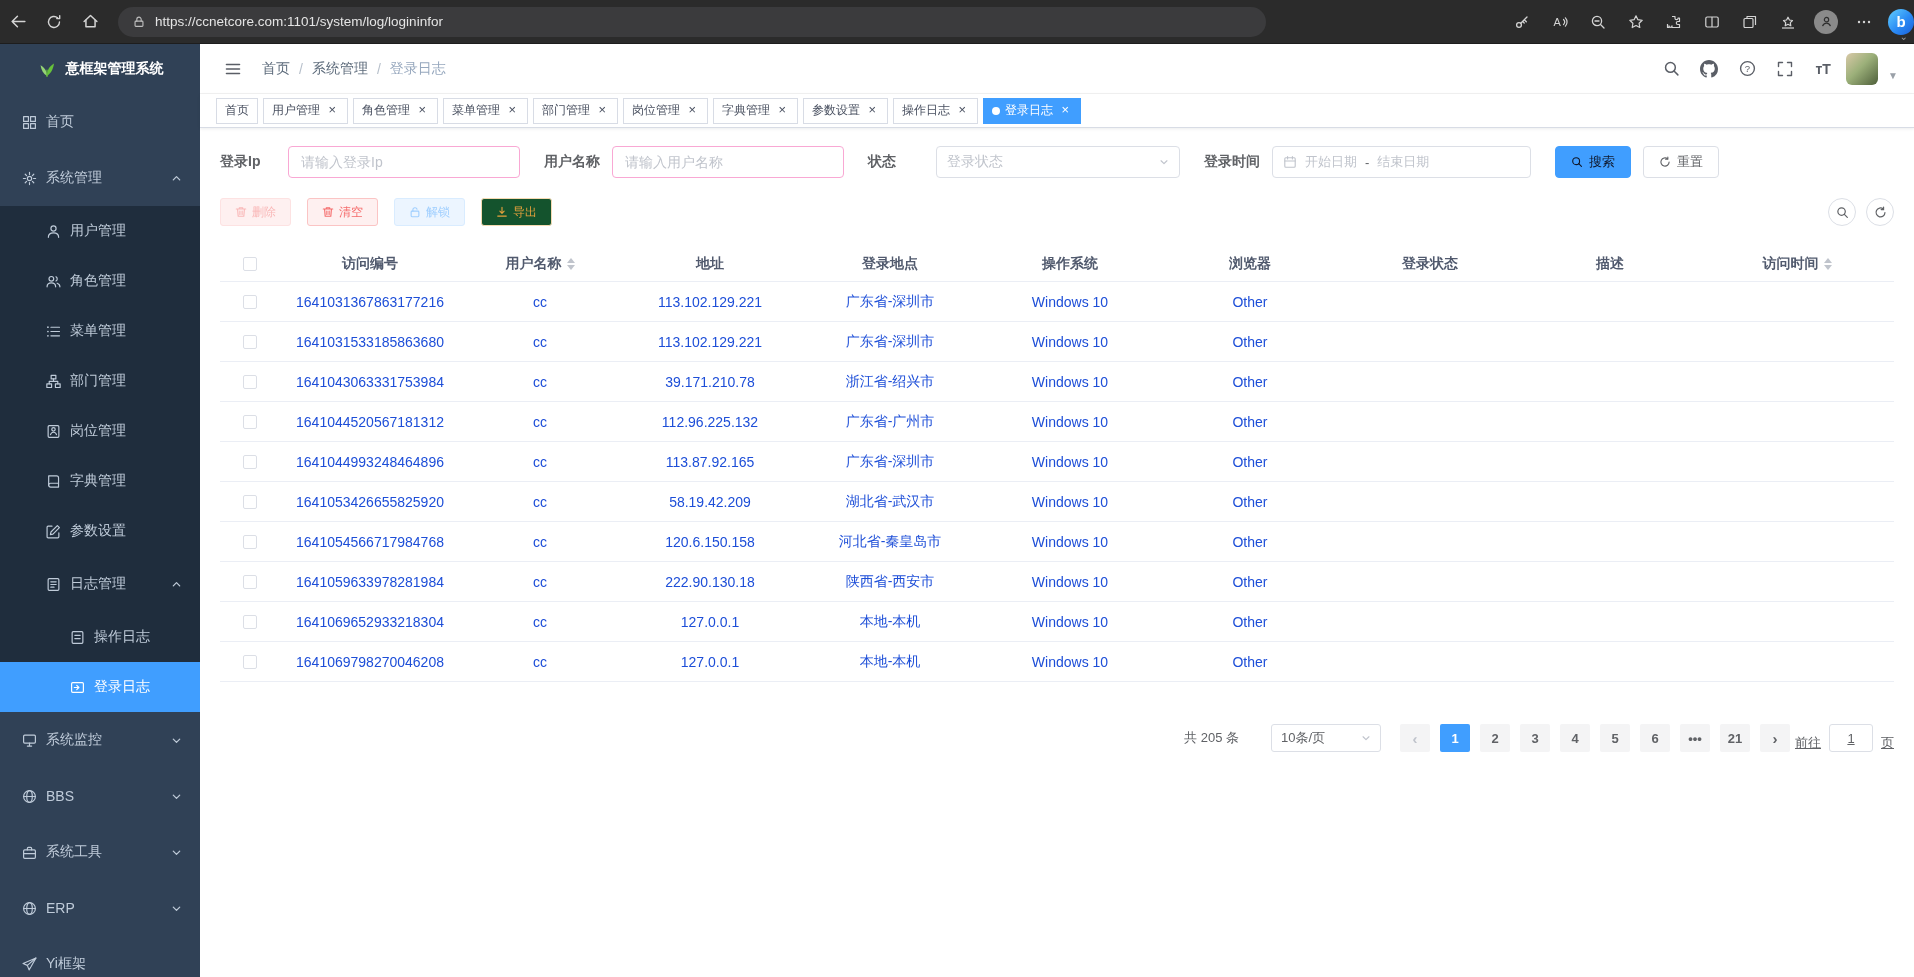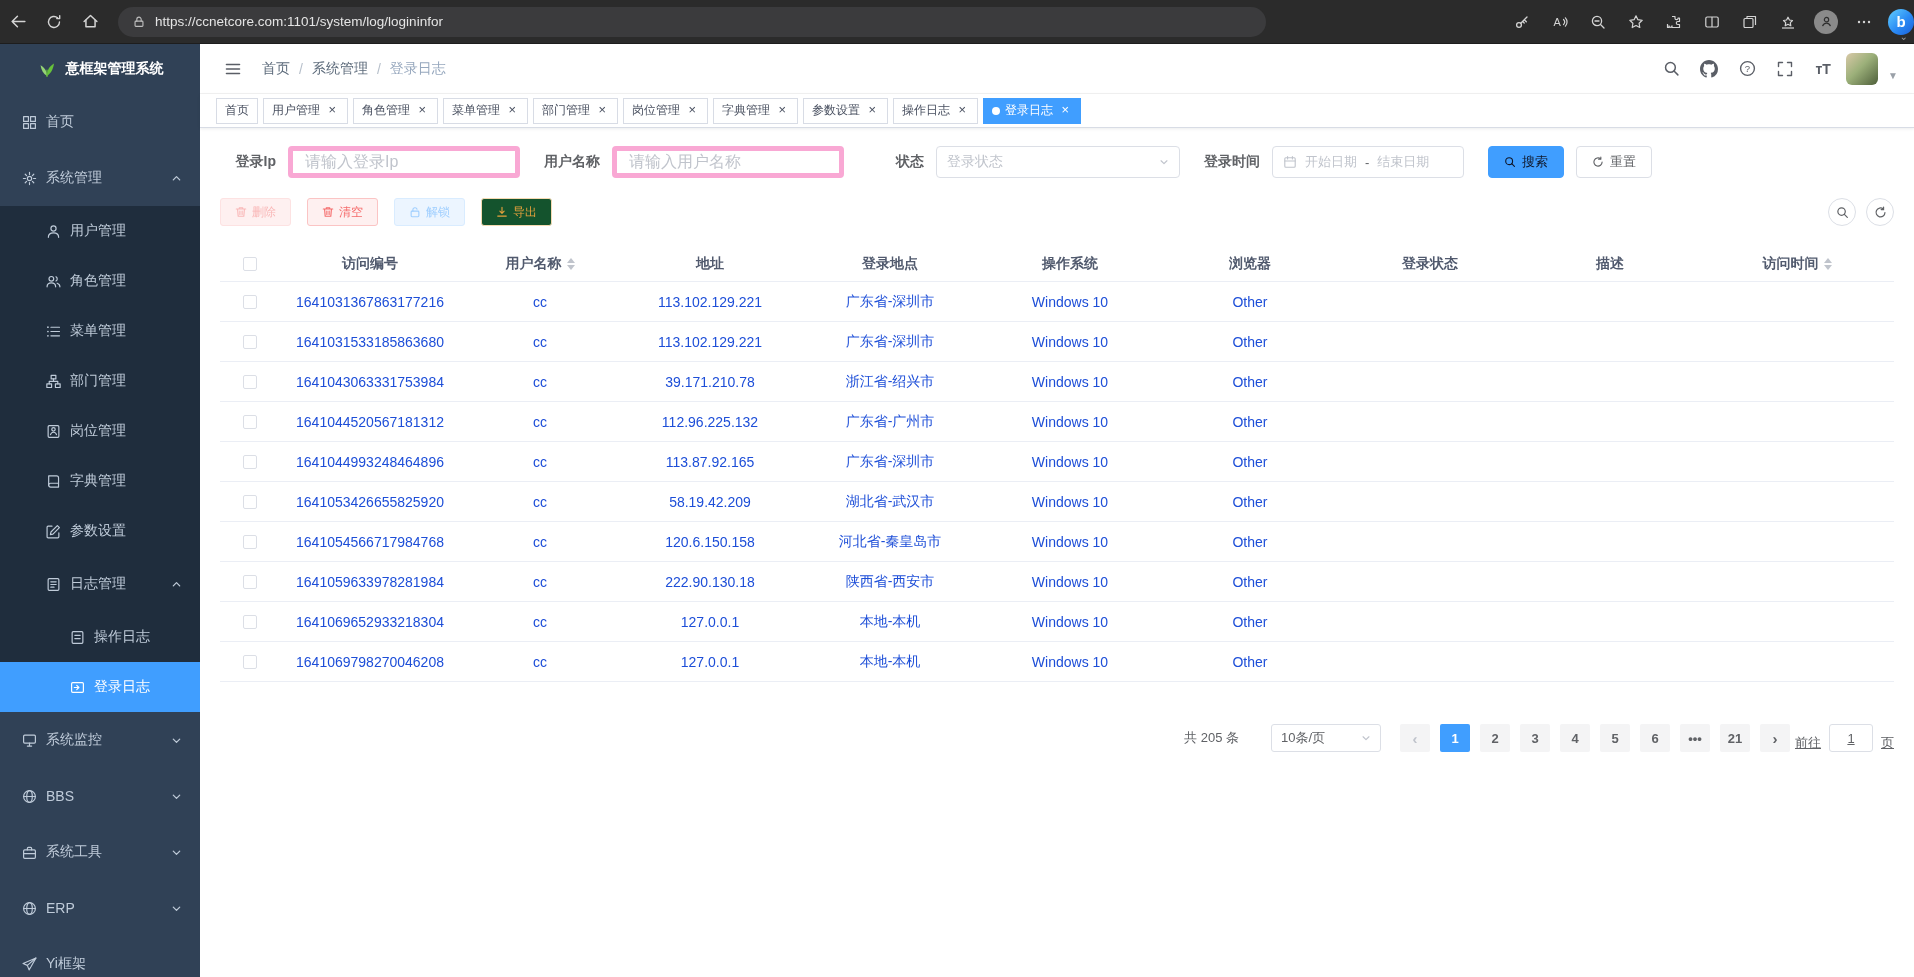--- a/index.html
+++ b/index.html
@@ -51,26 +51,26 @@
   .tag { height:26px; display:inline-flex; align-items:center; gap:5px; padding:0 8px; border:1px solid #d8dce5; background:#fff; color:#495060; font-size:12px; cursor:pointer; white-space:nowrap; }
   .tag .dot { width:8px; height:8px; border-radius:50%; background:#fff; display:inline-block; }
   .tag.active { background:#409EFF; border-color:#409EFF; color:#fff; }
   .tag-close { font-size:13px; width:14px; height:14px; line-height:12px; text-align:center; border-radius:50%; cursor:pointer; }
 
   
   .content { flex:1; padding:18px 20px 0; overflow:hidden; }
 
   .filter-row { display:flex; align-items:center; flex-wrap:nowrap; }
   .f-item { display:flex; align-items:center; margin-right:24px; flex:none; }
-  .f-label { min-width:68px; text-align:right; padding-right:12px; color:#606266; font-weight:bold; font-size:14px; white-space:nowrap; }
-  .f-input { width:232px; height:32px; border:5px solid #f9a8d4; border-radius:4px; padding:0 12px; font-size:16px; color:#606266; outline:none; font-family:inherit; }
+  .f-label { min-width:68px; padding-right:12px; color:#606266; font-weight:bold; font-size:14px; white-space:nowrap; }
+  .f-input { width:232px; height:32px; border:1px solid #f9a8d4; border-radius:4px; padding:0 12px; font-size:14px; color:#606266; outline:none; font-family:inherit; }
   .f-input::placeholder { color:#c0c4cc; }
   .f-select { width:244px; height:32px; border:1px solid #dcdfe6; border-radius:4px; display:flex; align-items:center; justify-content:space-between; padding:0 10px; color:#c0c4cc; cursor:pointer; }
   .sel-caret { width:10px; height:10px; fill:none; stroke:#c0c4cc; stroke-width:1.4; stroke-linecap:round; stroke-linejoin:round; }
-  .f-date { width:192px; height:32px; border:1px solid #dcdfe6; border-radius:4px; display:flex; align-items:center; padding:0 10px; gap:8px; color:#c0c4cc; font-size:13px; cursor:pointer;text-align:right; }
+  .f-date { width:259px; height:32px; border:1px solid #dcdfe6; border-radius:4px; display:flex; align-items:center; padding:0 10px; gap:8px; color:#c0c4cc; font-size:13px; cursor:pointer;text-align:right; }
   .f-date .sep { color:#606266; }
   .btn { height:32px; border-radius:4px; padding:0 15px; display:inline-flex; align-items:center; gap:6px; font-size:13px; cursor:pointer; border:1px solid transparent; font-family:inherit; }
   .btn-primary { background:#409EFF; border-color:#409EFF; color:#0f172a;text-align:center; }
   .btn-plain { background:#fff; border-color:#dcdfe6; color:#606266; }
   .bic { width:12px; height:12px; fill:none; stroke:currentColor; stroke-width:1.3; stroke-linecap:round; stroke-linejoin:round; }
 
   .toolbar { display:flex; align-items:center; margin-top:20px; }
   .btn-mini { height:28px; padding:0 14px; font-size:12px; border-radius:3px; margin-right:16px; display:inline-flex; align-items:center; gap:5px; border:1px solid; cursor:pointer; font-family:inherit; }
   .b-danger-dis { background:#fef0f0; border-color:#fde2e2; color:#f9b8b8; cursor:not-allowed; }
   .b-danger { background:#fef0f0; border-color:#fbc4c4; color:#f56c6c; }

